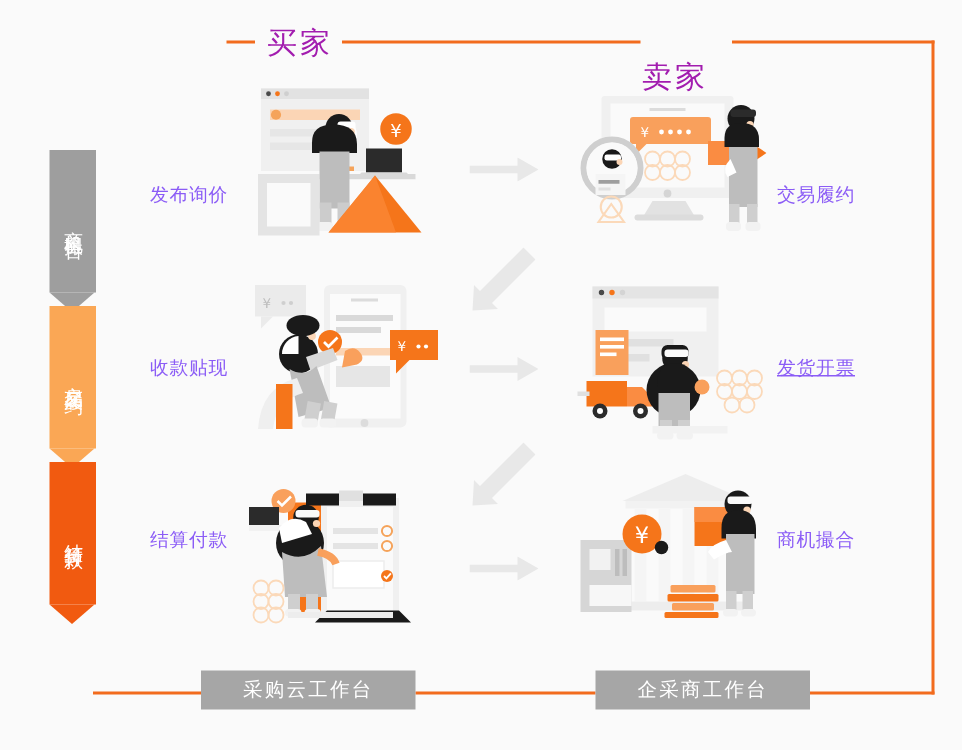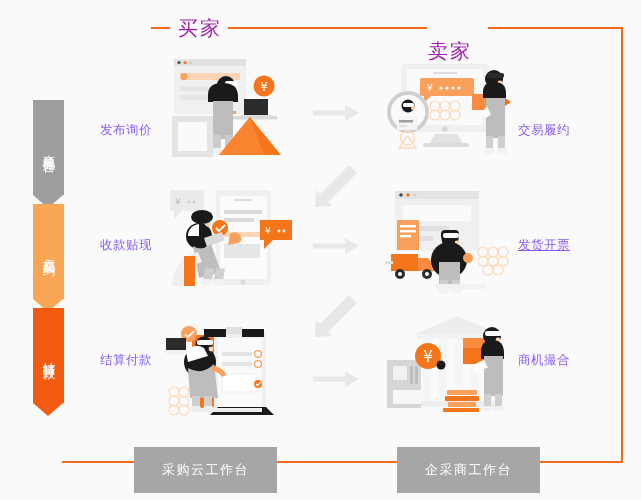--- a/index.html
+++ b/index.html
@@ -54,21 +54,21 @@
     position: absolute; font-size: 12.5px; color: #8b5cf6;
     letter-spacing: 0.5px; white-space: nowrap;
   }
 
   
   .arrow-h { position: absolute; }
   .arrow-d { position: absolute; }
 
   
   .pill {
-    position: absolute; height: 46px; background: #a6a6a6;
+    position: absolute; height: 26px; background: #a6a6a6;
     display: flex; align-items: center; justify-content: center;
     color: #fff; font-size: 13px; letter-spacing: 1.5px;
   }
   .pill.left  { left: 134px; top: 447px; width: 143px; }
   .pill.right { left: 397px; top: 447px; width: 143px; text-align: right; }
 
   
   .illo { position: absolute; }
   .illo svg { display: block; }
 </style>

